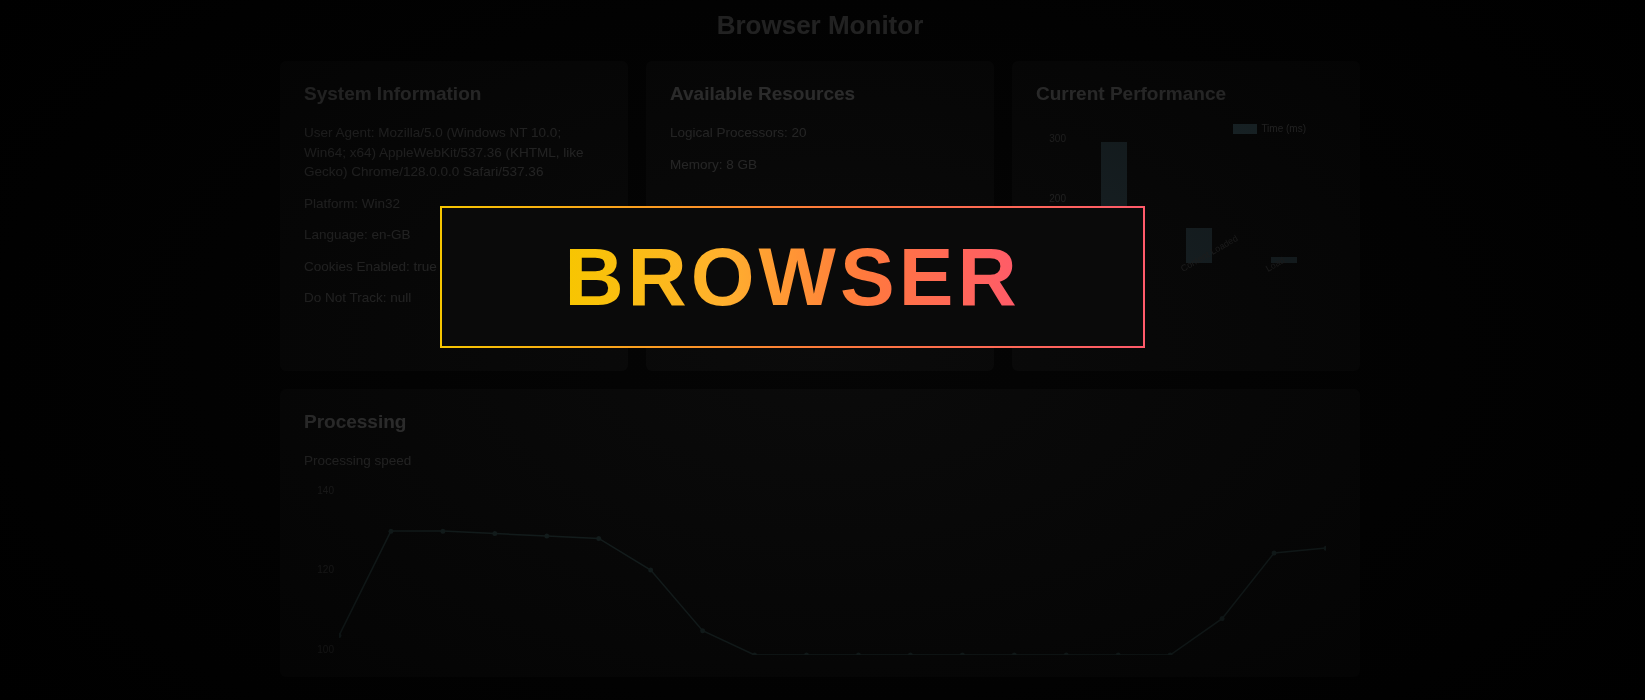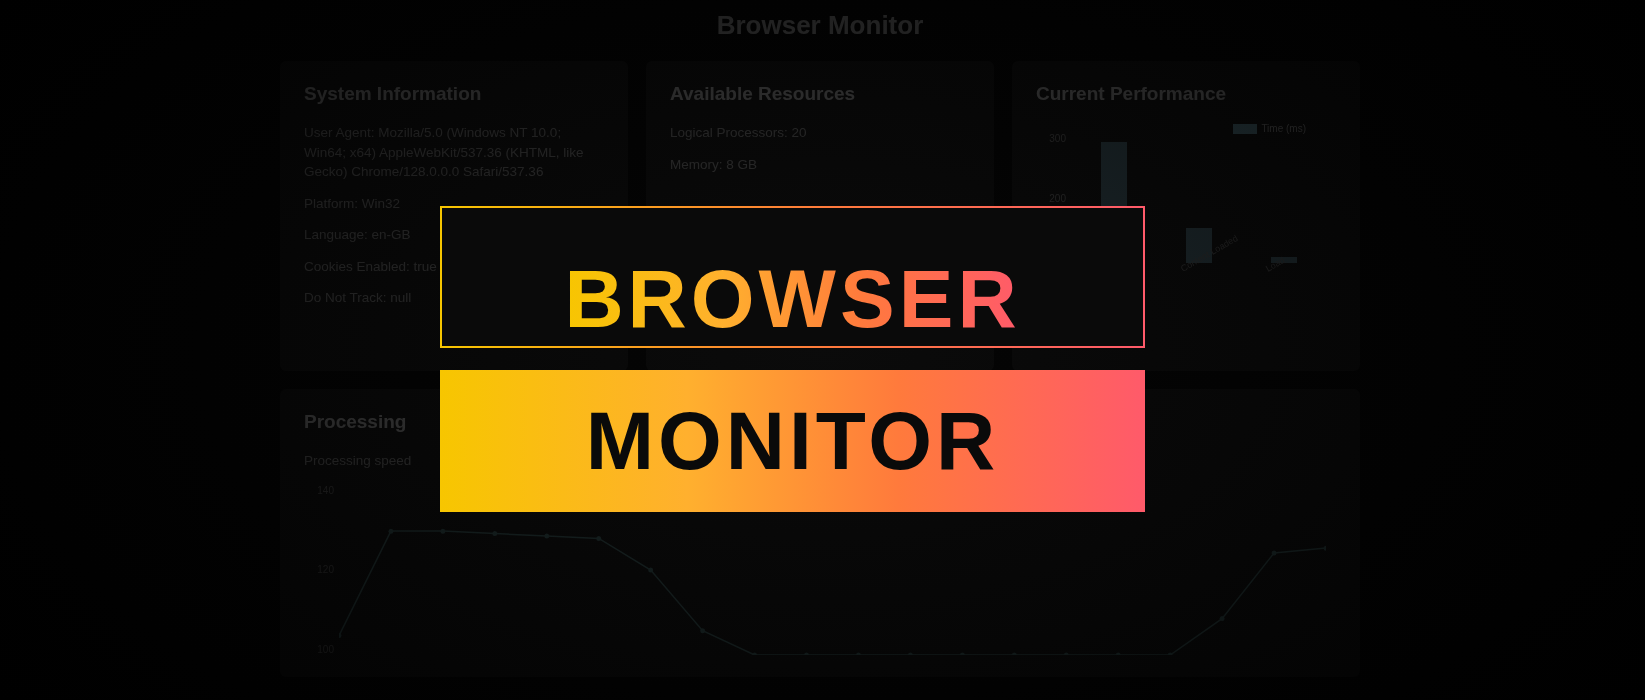--- a/index.html
+++ b/index.html
@@ -105,22 +105,20 @@
     font-family: Arial Black, Impact, "Segoe UI", sans-serif;
     font-weight: 900;
     letter-spacing: 4px;
     font-size: 82px;
     text-transform: uppercase;
   }
   .title-box.line1 {
     background: #0a0a0a;
     border: 2px solid;
     border-image: linear-gradient(90deg,#f7c600 0%, #ff7a3c 55%, #ff5a6a 100%) 1;
-    margin-bottom: 22px;
-    align-items: flex-end;
   }
   .title-box.line1 span {
     background: linear-gradient(90deg,#f7c600 0%, #ffb02e 35%, #ff7a3c 65%, #ff5a6a 100%);
     -webkit-background-clip: text;
     background-clip: text;
     color: transparent;
   }
   .title-box.line2 {
     background: linear-gradient(90deg,#f7c600 0%, #ffb02e 35%, #ff7a3c 65%, #ff5a6a 100%);
     color: #0a0a0a;
@@ -240,16 +238,13 @@
     </div>
   </div>
 </div>
 
 <div class="vignette"></div>
 
 <div class="overlay">
   <div class="title-box line1">
     <span>BROWSER</span>
   </div>
-  <div class="title-box line2">
-    <span>MONITOR</span>
-  </div>
 </div>
 
 </body></html>

